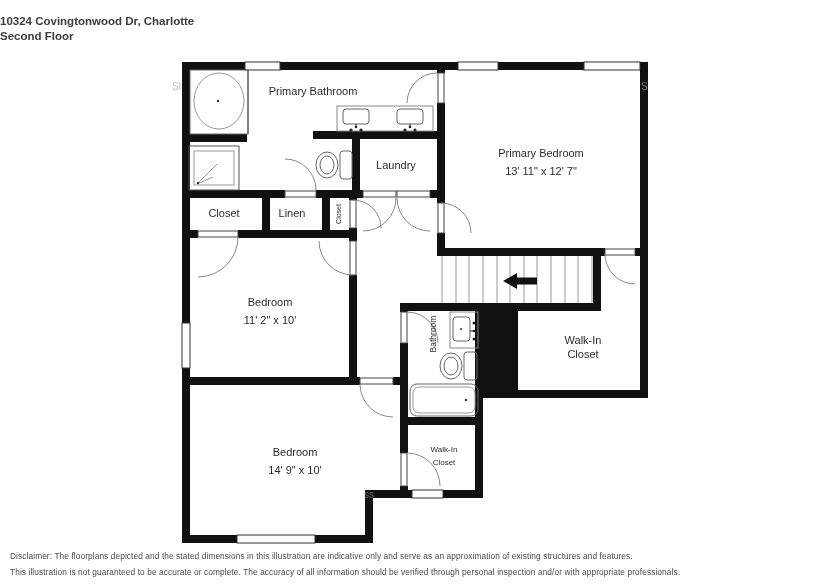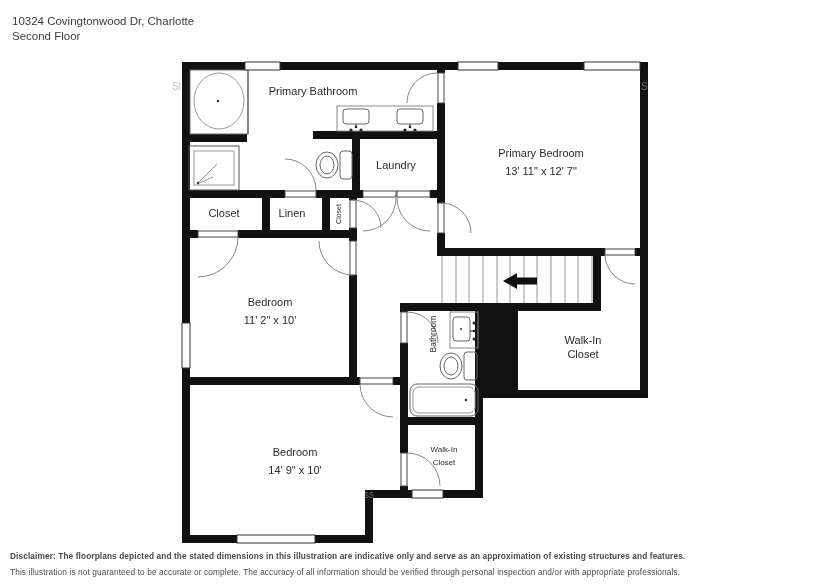--- a/index.html
+++ b/index.html
@@ -1,23 +1,23 @@
 <!DOCTYPE html>
 <html><head>
 <meta charset="utf-8">
 <style>
   html,body{margin:0;padding:0;background:#fff;}
   body{width:831px;height:588px;position:relative;overflow:hidden;
        font-family:"Liberation Sans", sans-serif;color:#333;}
-  .hdr{position:absolute;left:12px;font-size:11.5px;color:#3c3c3c;}
+  .hdr{position:absolute;left:0;font-size:11.5px;color:#3c3c3c;font-weight:bold;}
   .hdr1{top:15px;}
   .hdr2{top:30px;text-align:right;}
   .plan{position:absolute;left:0;top:0;}
   .disc{position:absolute;left:10px;font-size:8.3px;color:#4a4a4a;letter-spacing:.1px;}
-  .disc1{top:551px;font-weight:bold;}
+  .disc1{top:551px;}
   .disc2{top:567px;}
   svg text{font-family:"Liberation Sans", sans-serif;fill:#2b2b2b;}
   .room-label{font-size:11px;}
   .small-label{font-size:8px;}
   .tiny-label{font-size:7px;}
   .wm{font-size:10px;fill:#9a9a9a;opacity:.65;}
 </style>
 </head>
 <body>
 

